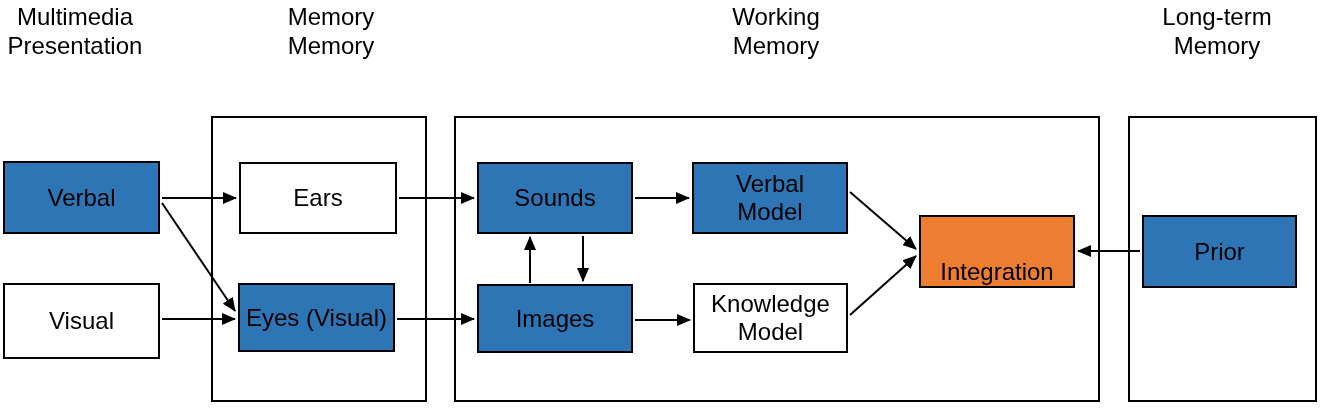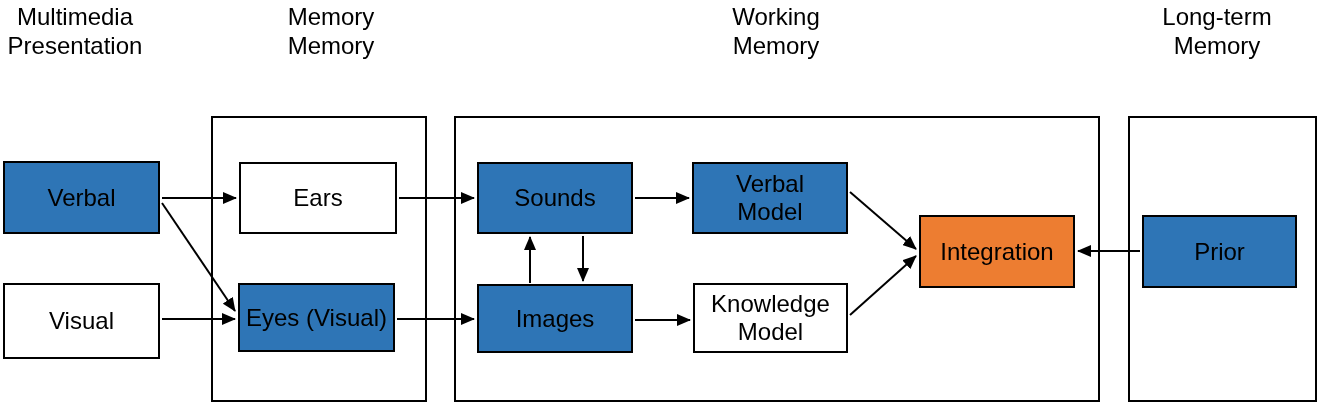--- a/index.html
+++ b/index.html
@@ -36,21 +36,21 @@
     flex-direction: column;
     align-items: center;
     justify-content: center;
     text-align: center;
     font-size: 24px;
     line-height: 28px;
     z-index: 2;
   }
   .fill-blue   { background: var(--box-blue,   #2E75B6); }
   .fill-white  { background: var(--box-white,  #ffffff); }
-  .fill-orange { background: var(--box-orange, #ED7D31); }
+  .fill-orange { background: var(--box-orange, #ED7D31); justify-content: flex-end; }
   svg.arrows {
     position: absolute;
     left: 0; top: 0;
     width: 1325px; height: 408px;
     z-index: 3;
     pointer-events: none;
   }
   svg.arrows line { stroke: var(--border, #000000); stroke-width: 2; }
 </style>
 </head>

